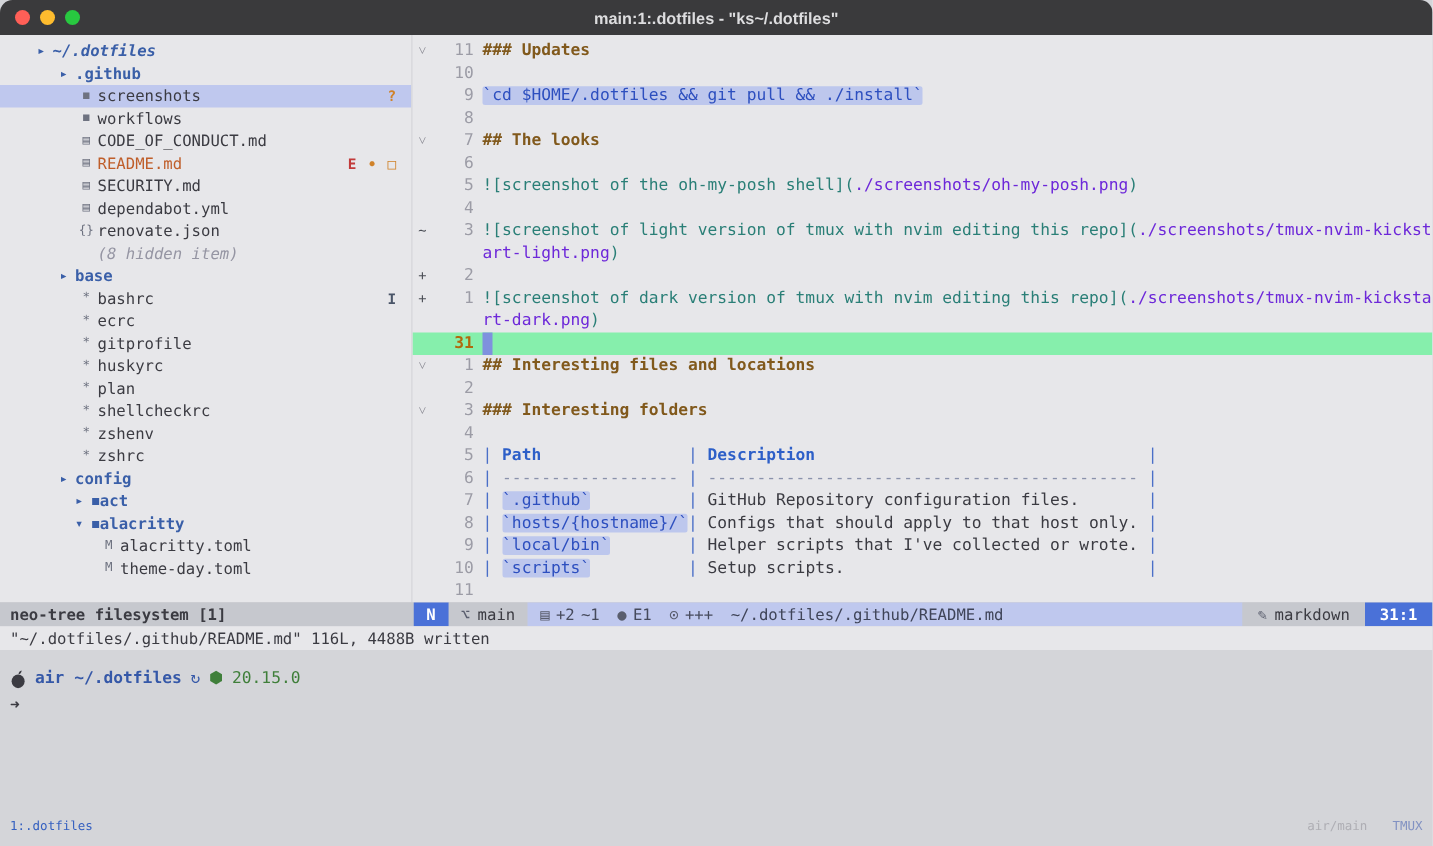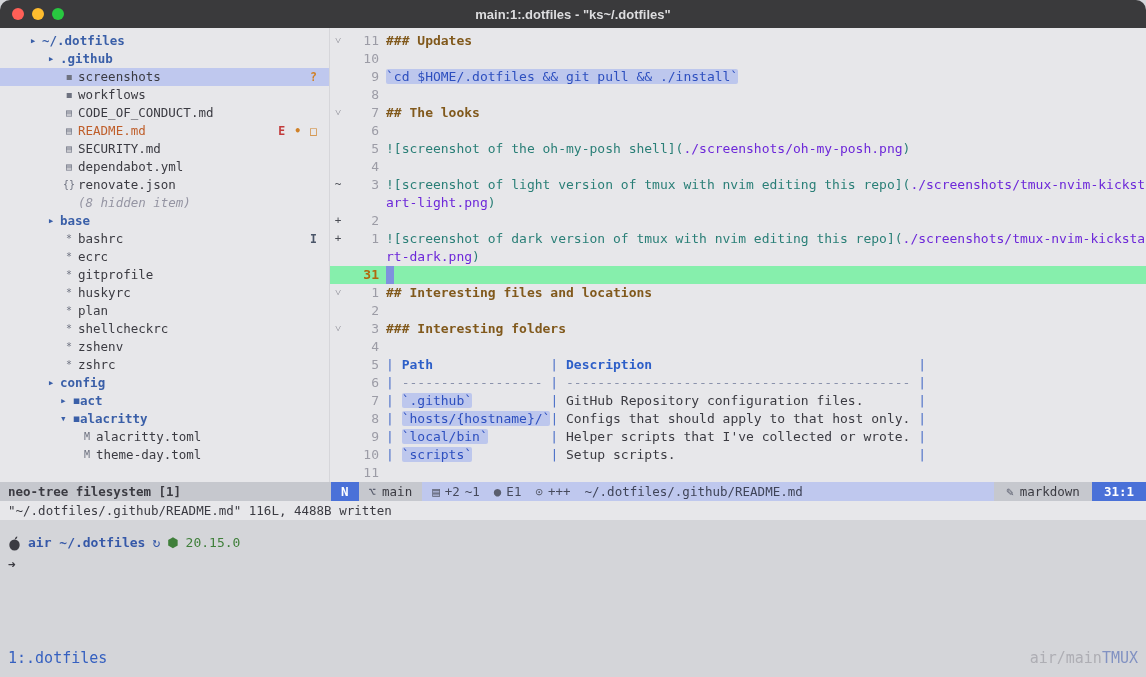--- a/index.html
+++ b/index.html
@@ -16,21 +16,21 @@
 
   
   .vimwrap { display:flex; height:454px; flex:0 0 454px; background:#E7E7EA; }
   .sidebar { width:330px; flex:0 0 330px; padding-top:4px; font-size:12.5px; border-right:1px solid #D6D6DA; overflow:hidden; }
   .titem { height:18px; line-height:18px; display:flex; align-items:center; white-space:pre; padding-right:12px; }
   .titem.selected { background:#BFC8EE; }
   .d0 { padding-left:24px; } .d1 { padding-left:42px; } .d2 { padding-left:60px; } .d3 { padding-left:78px; }
   .ticon { display:inline-block; min-width:18px; text-align:center; color:#6E7280; font-size:10px; white-space:pre; }
   .d0 .ticon, .dfold .ticon { color:#3A5FA8; font-size:11px; }
   .tlabel { white-space:pre; }
-  .tlabel.root   { color:#3A5FA8; font-weight:bold; }
+  .tlabel.root   { color:#3A5FA8; font-weight:bold; font-style:italic; }
   .tlabel.folder { color:#3A5FA8; font-weight:bold; }
   .tlabel.plain  { color:#3B3B42; }
   .tlabel.readme { color:#BF5E2A; }
   .tlabel.hidden { color:#9595A3; font-style:italic; }
   .tspacer { flex:1; }
   .tbadge { margin-left:9px; font-size:11.5px; font-weight:bold; }
   .tbadge.warn { color:#D08229; } .tbadge.error { color:#C23B3B; } .tbadge.info { color:#4A5568; }
 
   .editor { flex:1; padding-top:4px; font-size:13px; overflow:hidden; }
   .eline { display:flex; min-height:18px; line-height:18px; }
@@ -66,23 +66,23 @@
   
   .cmdline { height:19px; flex:0 0 19px; background:#E7E7EA; color:#3B3B42; font-size:12.5px; line-height:19px; padding-left:8px; white-space:pre; }
 
   
   .shellarea { flex:1; background:#D4D5D9; display:flex; flex-direction:column; padding:14px 8px 10px 8px; }
   .promptline { display:flex; align-items:center; gap:7px; font-size:13px; line-height:18px; }
   .host { color:#3558A8; font-weight:bold; white-space:pre; }
   .sync { color:#3558A8; }
   .node { color:#3F7F3A; }
   .arrowline { margin-top:5px; color:#3B3B42; font-weight:bold; font-size:13px; }
-  .tmuxbar { margin-top:auto; display:flex; justify-content:space-between; align-items:center; font-size:15px; }
+  .tmuxbar { margin-top:auto; display:flex; justify-content:space-between; align-items:center; font-size:10px; }
   .tmux-window { color:#3560C0; }
-  .tmux-right { display:flex; }
+  .tmux-right { display:flex; gap:20px; }
   .tmux-session { color:#AEAEB4; }
   .tmux-label { color:#8292C2; }
 </style>
 </head>
 <body>
 
 <div class="app">
 
   <div class="titlebar">
     <div class="lights">

